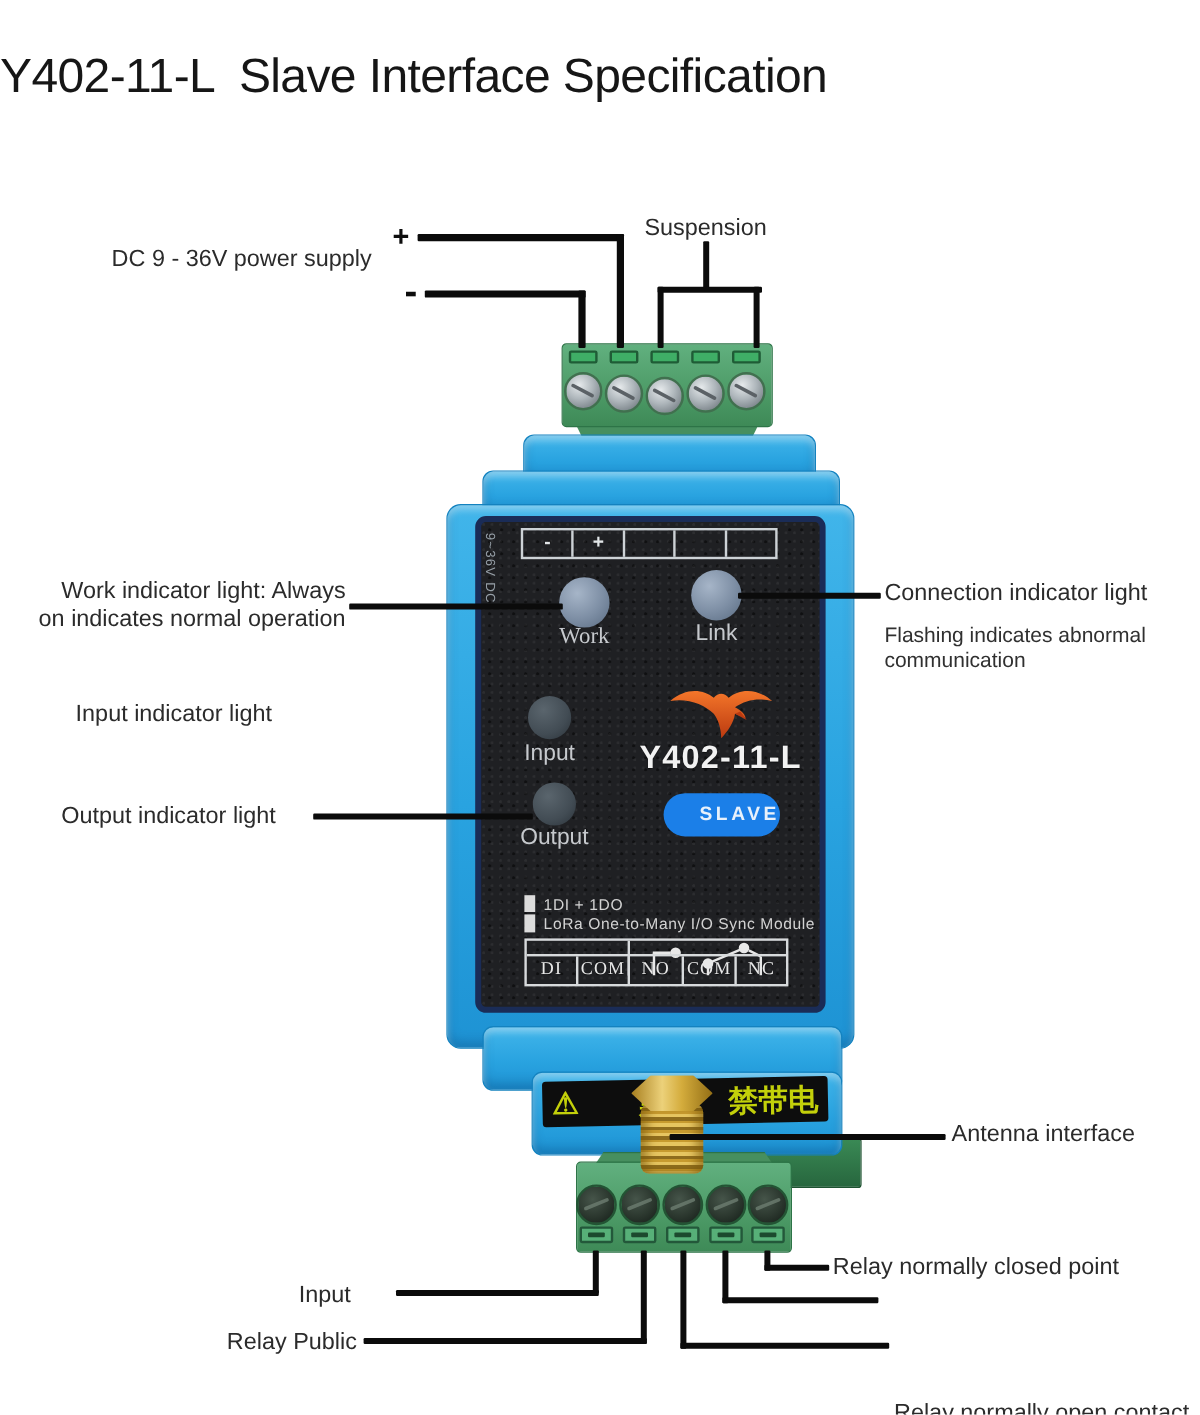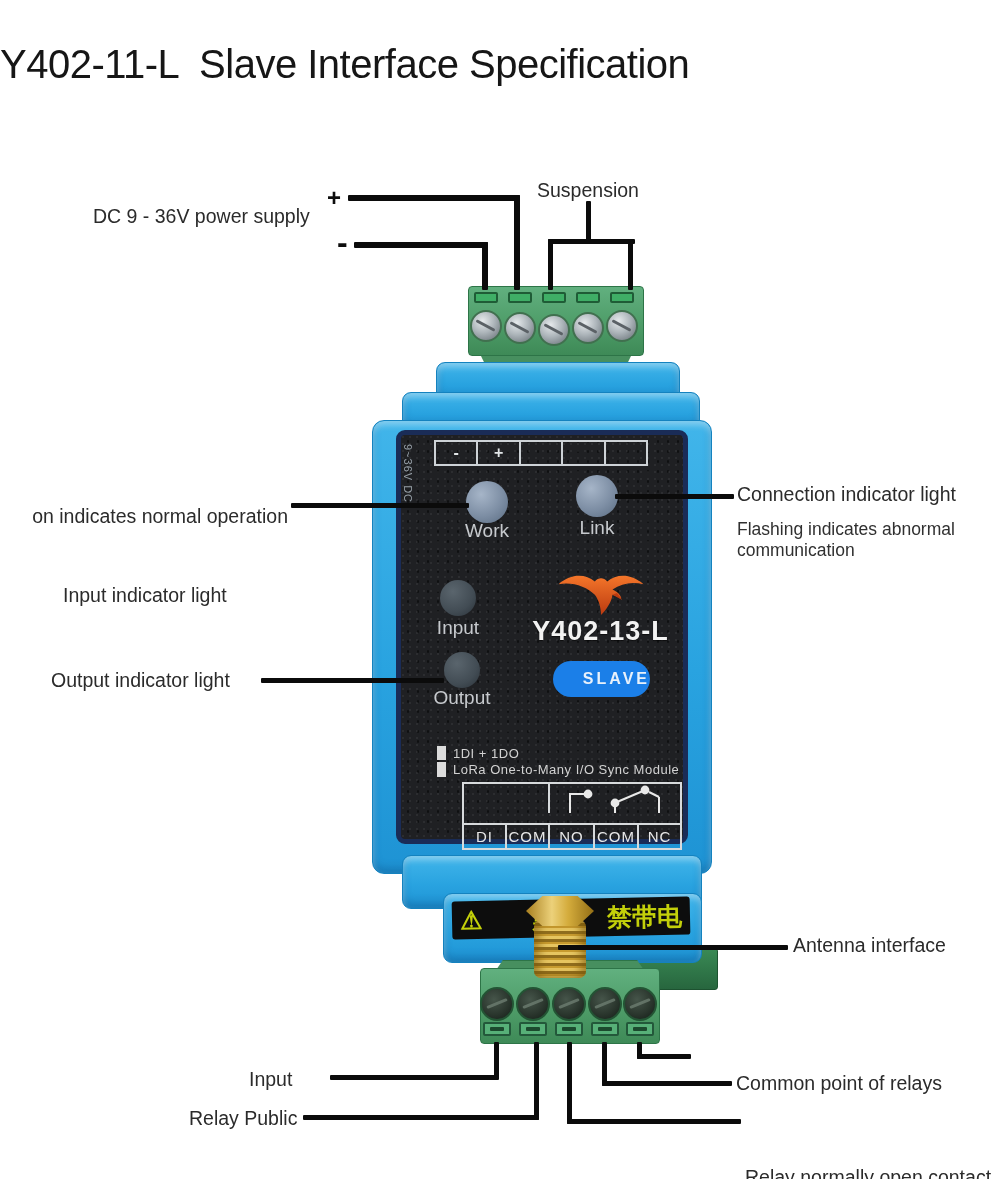--- a/index.html
+++ b/index.html
@@ -114,48 +114,48 @@
   <div class="pc pstrip" style="left:434px;top:440px;width:214px;height:26px;">
     <div class="pcell">-</div>
     <div class="pcell">+</div>
     <div class="pcell"></div>
     <div class="pcell"></div>
     <div class="pcell"></div>
   </div>
 
   <div class="led big" style="left:466px;top:481px;"></div>
   <div class="led big" style="left:576px;top:475px;"></div>
-  <div class="plabel" style="left:454px;top:520px;width:66px;">Work</div>
+  <div class="plabel" style="left:454px;top:520px;width:66px;font-family:Liberation Serif, serif;">Work</div>
   <div class="plabel" style="left:566px;top:517px;width:62px;">Link</div>
 
   <div class="led mid" style="left:440px;top:580px;"></div>
   <div class="plabel" style="left:422px;top:617px;width:72px;">Input</div>
   <div class="led mid" style="left:444px;top:652px;"></div>
   <div class="plabel" style="left:420px;top:687px;width:84px;">Output</div>
 
   <svg class="pc" style="left:556px;top:570px;" width="90" height="46" viewBox="0 0 100 52">
     <defs>
       <linearGradient id="lg" x1="0" y1="0" x2="0" y2="1">
         <stop offset="0" stop-color="#f4762a"></stop>
           <stop offset="1" stop-color="#bb3a10"></stop>
       </linearGradient>
     </defs>
     <path d="M2 16 C16 4 32 4 43 13 C47 8 53 8 57 13 C68 4 84 4 98 16 C85 13 73 15 63 22 C69 25 72 28 73 32 L63 28 C62 36 56 45 50 51 C50 42 47 33 43 28 C34 19 18 13 2 16 Z" fill="url(#lg)"></path>
     <path d="M63 28 L74 34 L68 26 Z" fill="#bb3a10"></path>
   </svg>
 
-  <div class="model" style="left:528px;top:616px;width:145px;">Y402-13-L</div>
+  <div class="model" style="left:528px;top:616px;width:145px;">Y402-11-L</div>
   <div class="badge" style="left:553px;top:661px;width:97px;height:36px;line-height:36px;">SLAVE</div>
 
   <div class="wbar" style="left:437px;top:746px;width:9px;height:14px;"></div>
   <div class="wbar" style="left:437px;top:762px;width:9px;height:15px;"></div>
   <div class="spec" style="left:453px;top:746px;">1DI + 1DO</div>
   <div class="spec" style="left:453px;top:762px;">LoRa One-to-Many I/O Sync Module</div>
 
-  <div class="rtable" style="left:462px;top:782px;width:220px;height:68px;">
+  <div class="rtable" style="left:437px;top:782px;width:220px;height:40px;font-family:Liberation Serif, serif;">
     <div class="rdiv" style="left:84px;top:0;height:29px;"></div>
     <svg style="position:absolute;left:84px;top:0;" width="134" height="29" viewBox="0 0 134 29">
       <g stroke="#e8e8e8" stroke-width="2" fill="#e8e8e8">
         <line x1="22" y1="29" x2="22" y2="10"></line>
           <line x1="21" y1="10" x2="36" y2="10"></line>
           <circle cx="40" cy="10" r="3.4"></circle>
         <line x1="67" y1="29" x2="67" y2="21"></line>
           <circle cx="67" cy="19" r="3.4"></circle>
         <line x1="69" y1="18" x2="95" y2="7"></line>
           <circle cx="97" cy="6" r="3.4"></circle>
@@ -215,32 +215,32 @@
   <div class="ln" style="left:602px;top:1081px;width:130px;height:5px;"></div>
   <div class="ln" style="left:637px;top:1042px;width:5px;height:17px;"></div>
   <div class="ln" style="left:637px;top:1054px;width:54px;height:5px;"></div>
 
   <div class="txt" style="left:93px;top:205px;">DC 9 - 36V power supply</div>
   <div class="sym" style="left:327px;top:186px;font-size:24px;">+</div>
   <div class="sym" style="left:337px;top:226px;font-size:32px;">-</div>
   <div class="txt" style="left:537px;top:179px;">Suspension</div>
 
   <div class="txt" style="left:10px;top:481px;width:278px;text-align:right;white-space:normal;">
-    <br>
+    <span>Work indicator light: Always</span><br>
     <span>on indicates normal operation</span>
   </div>
 
   <div class="txt small" style="left:737px;top:519px;white-space:normal;width:250px;">
     <span>Flashing indicates abnormal</span><br>
     <span>communication</span>
   </div>
   <div class="txt" style="left:737px;top:483px;">Connection indicator light</div>
 
   <div class="txt" style="left:63px;top:584px;">Input indicator light</div>
   <div class="txt" style="left:51px;top:669px;">Output indicator light</div>
   <div class="txt" style="left:793px;top:934px;">Antenna interface</div>
 
   <div class="txt" style="left:249px;top:1068px;">Input</div>
   <div class="txt" style="left:189px;top:1107px;">Relay Public</div>
   <div class="txt" style="left:745px;top:1166px;">Relay normally open contact</div>
-  <div class="txt" style="left:736px;top:1072px;">Common point of relays</div>
+  <div class="txt" style="left:694px;top:1045px;">Relay normally closed point</div>
 
 </div>
 
 </body></html>

